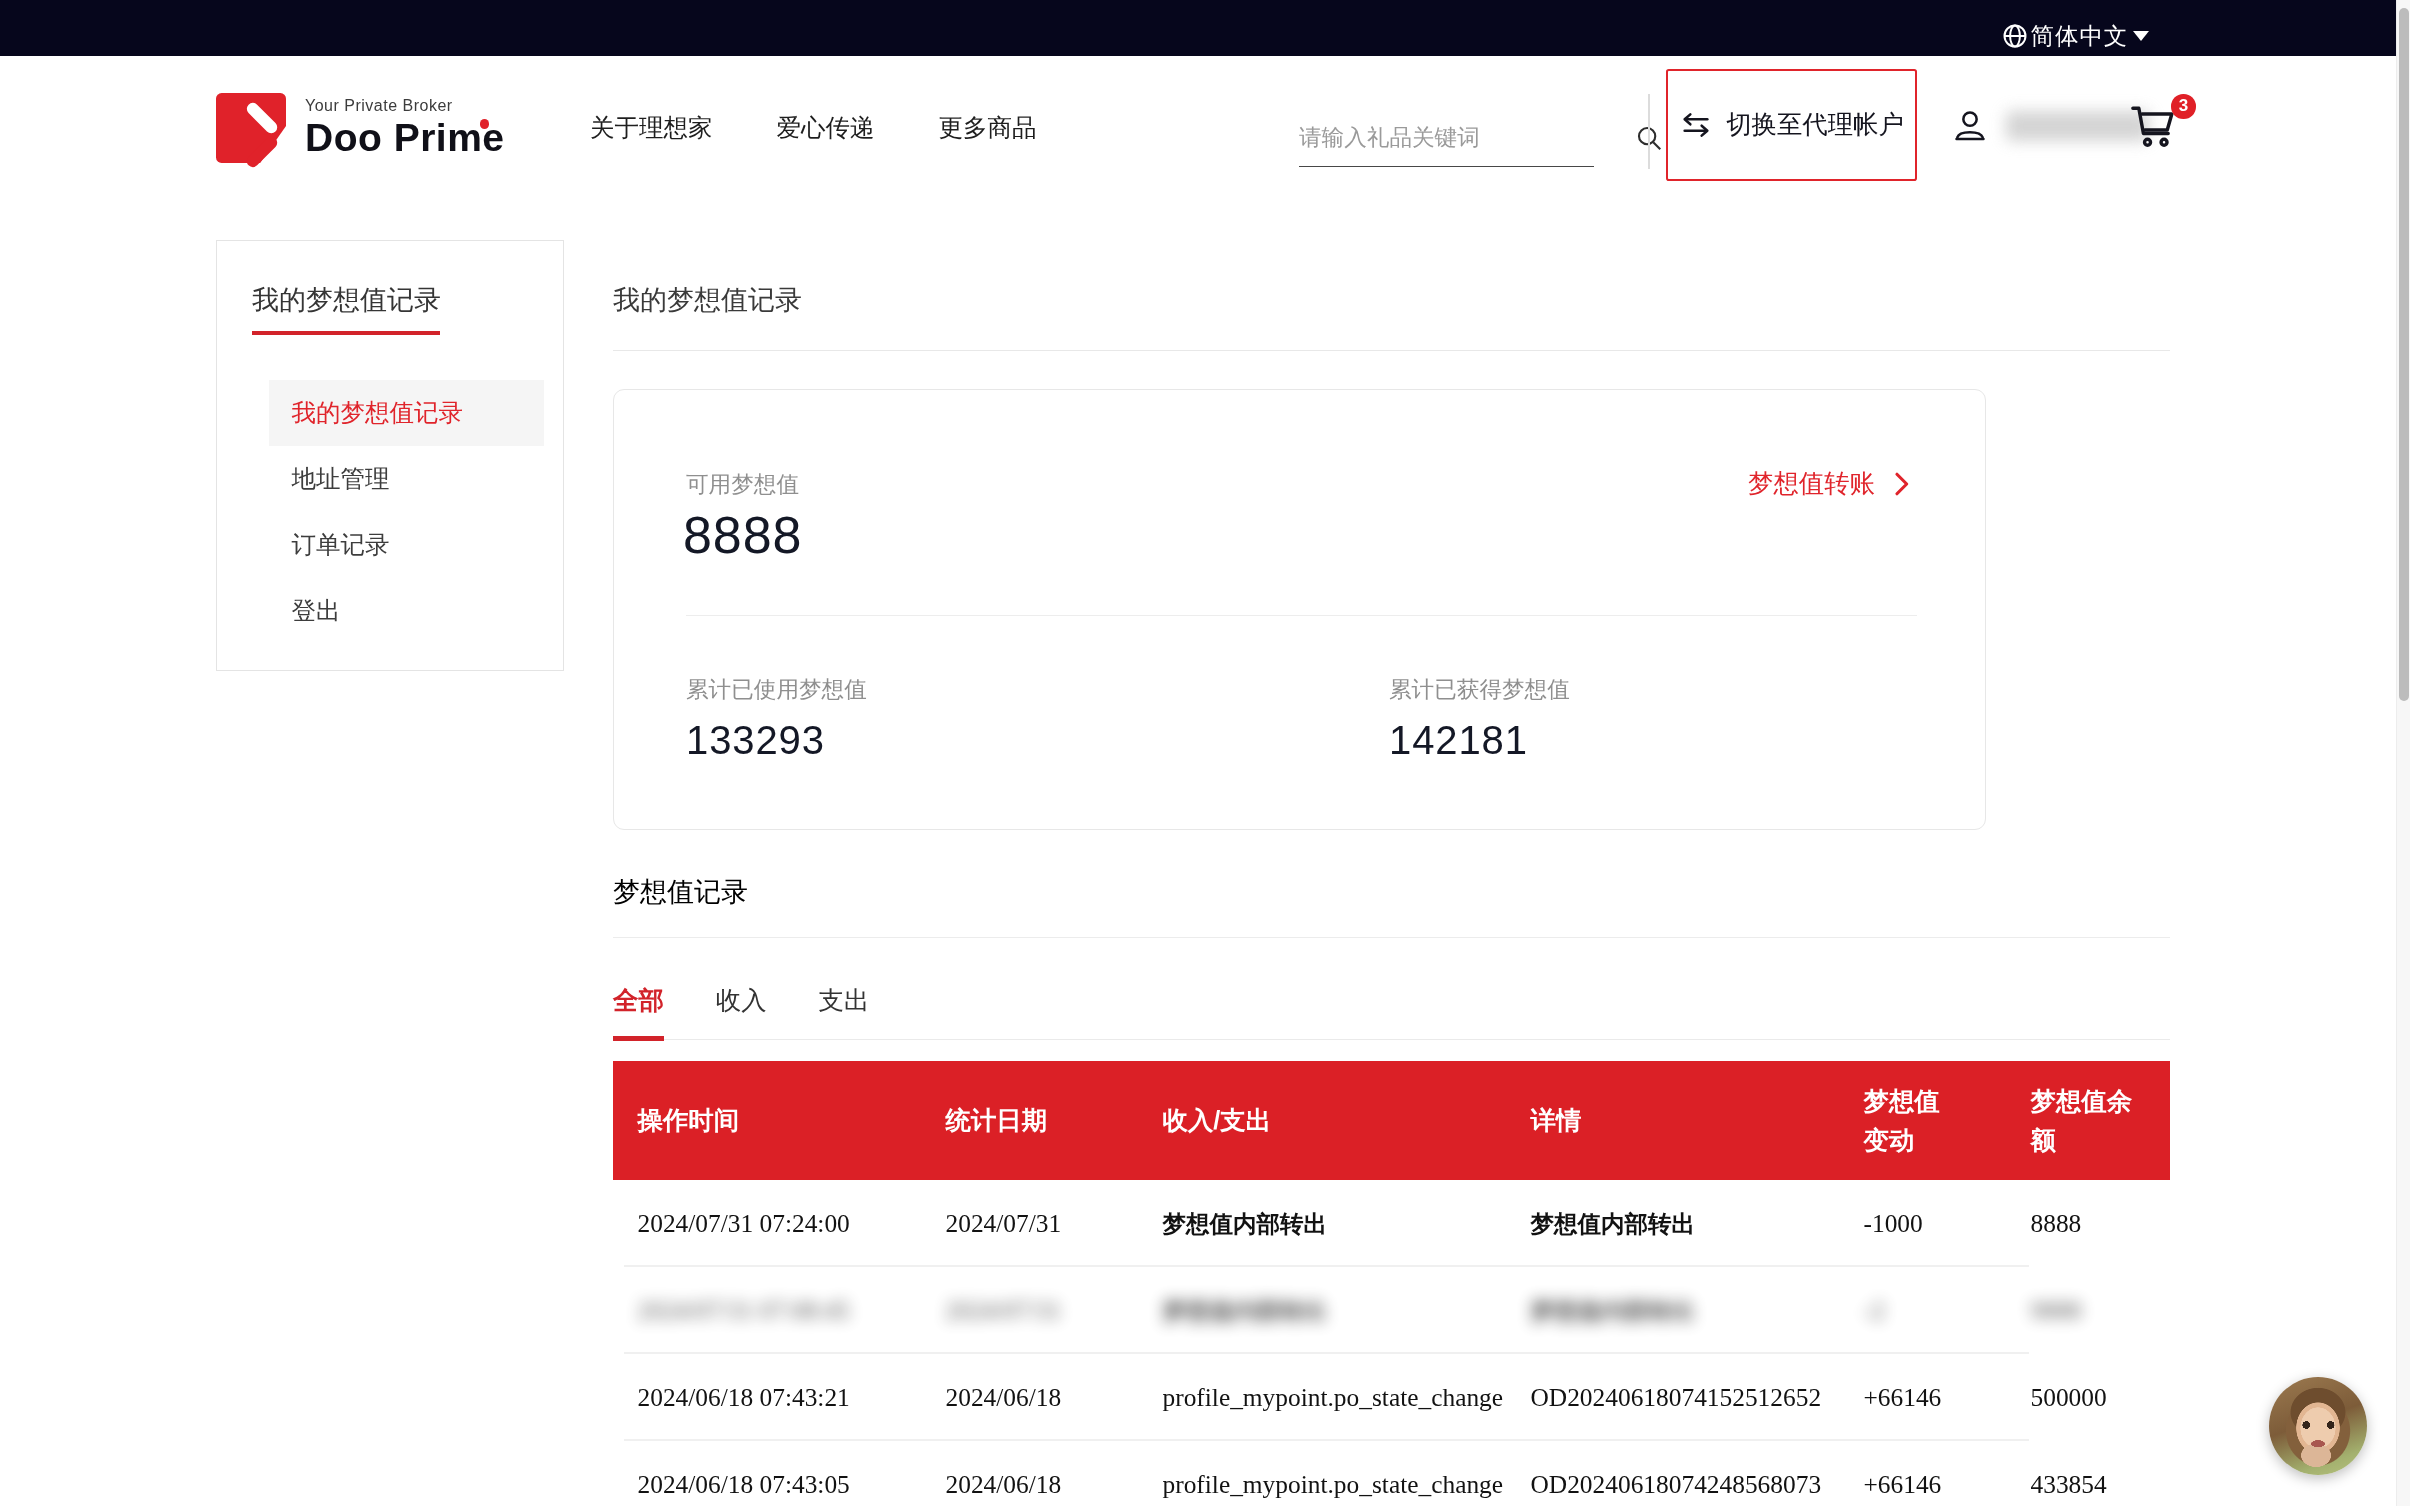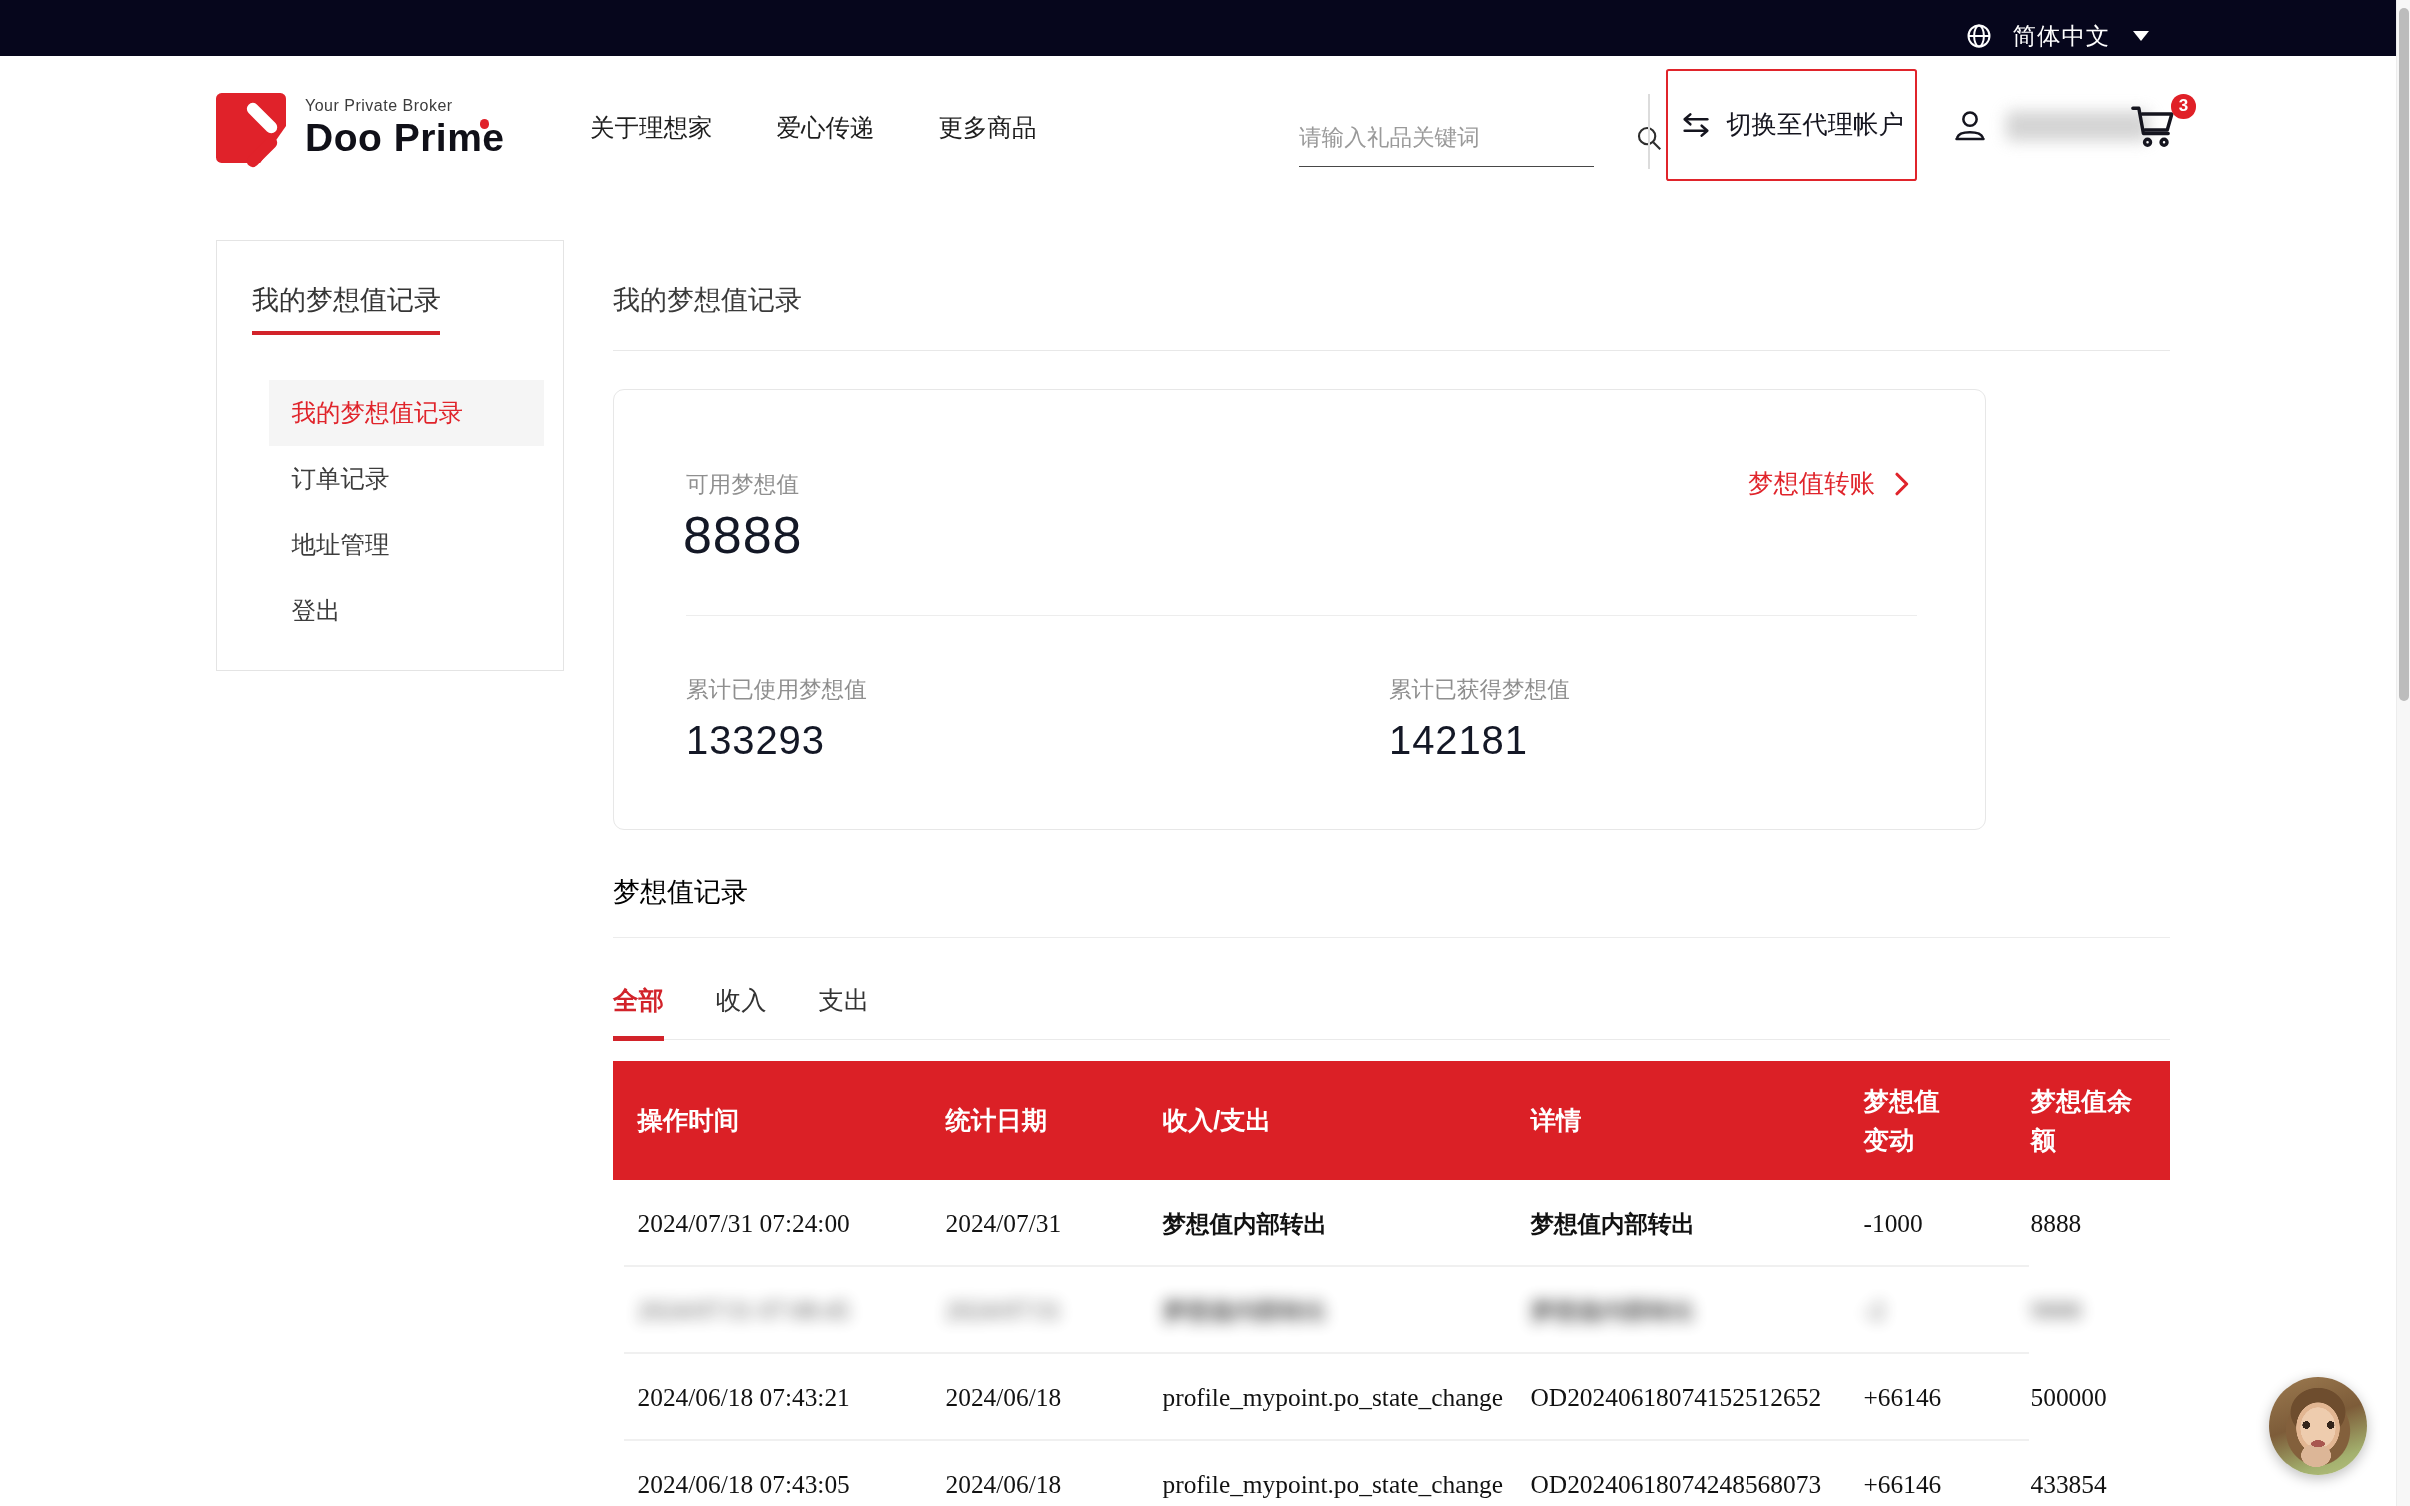--- a/index.html
+++ b/index.html
@@ -5,21 +5,21 @@
   * { margin:0; padding:0; box-sizing:border-box; }
   html,body { width:2411px; height:1507px; }
   body {
     font-family:"Liberation Sans","DejaVu Sans",sans-serif;
     background:#ffffff; color:#222; overflow:hidden; position:relative;
   }
   .stage { position:absolute; inset:0; width:2411px; height:1507px; }
 
   
   .topbar { position:absolute; left:0; top:0; width:2411px; height:56px; background:#06061c; }
-  .lang { position:absolute; right:262px; top:0; height:72px; display:flex; align-items:center; gap:20px; color:#fff; cursor:pointer; }
+  .lang { position:absolute; right:262px; top:0; height:72px; display:flex; align-items:center; gap:2px; color:#fff; cursor:pointer; }
   .lang .txt { font-size:23.5px; letter-spacing:0.9px; }
   .caret { width:0; height:0; border-left:8.5px solid transparent; border-right:8.5px solid transparent; border-top:10.4px solid #ffffff; margin-left:2.8px; }
 
   
   .logo { position:absolute; left:216px; top:93px; display:flex; align-items:center; gap:19px; }
   .mark { width:70px; height:70px; position:relative; }
   .mark .sq { position:absolute; inset:0; background:#e0222a; border-radius:5.6px;
               clip-path:polygon(0 0,100% 0,100% 47%,63% 100%,0 100%); }
   .mark .bar { position:absolute; border-radius:6.6px; }
   .mark .bar.w { width:12.2px; height:38px; background:#fff; left:40px; top:5.6px;  transform:rotate(-45deg); }
@@ -205,22 +205,22 @@
       </svg>
     </span>
     <span class="badge">3</span>
   </div>
 
   <div class="sidebar">
     <div class="sb-title">我的梦想值记录</div>
     <div class="sb-underline"></div>
     <div class="sb-menu">
       <div class="sb-item active">我的梦想值记录</div>
+      <div class="sb-item">地址管理</div>
       <div class="sb-item">订单记录</div>
-      <div class="sb-item">地址管理</div>
       <div class="sb-item">登出</div>
     </div>
   </div>
 
   <div class="main">
     <div class="page-title">我的梦想值记录</div>
     <div class="title-divider"></div>
 
     <div class="summary-card">
       <div class="avail-label">可用梦想值</div>

